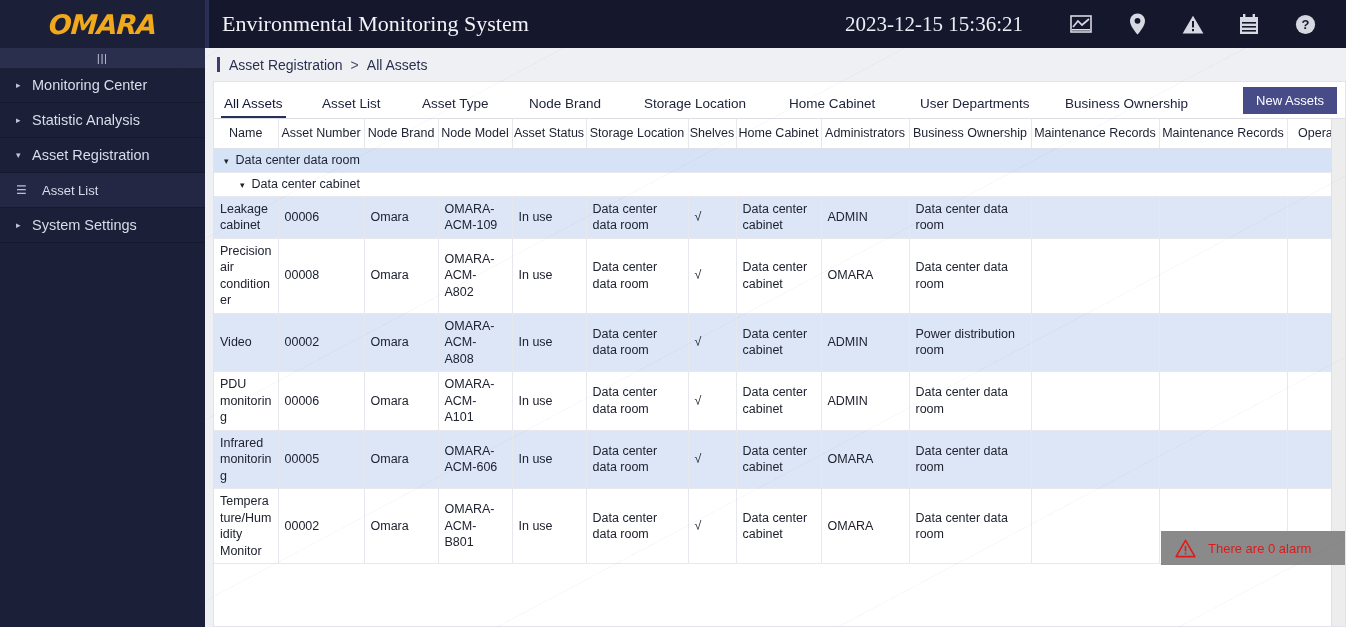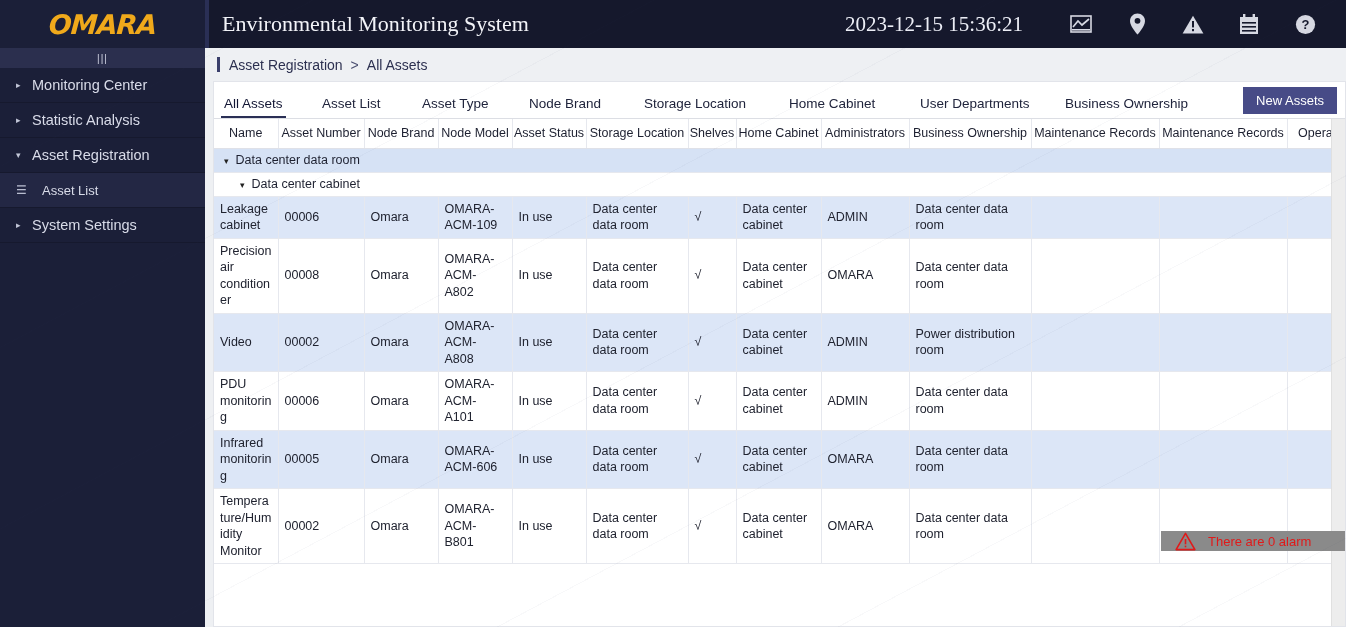--- a/index.html
+++ b/index.html
@@ -220,21 +220,21 @@
   }
   tr.group-row .tri { font-size: 9px; margin-right: 7px; color: #222; }
   tr.data-row.odd td { background: #dce6f7; }
   tr.data-row.even td { background: #ffffff; }
   td.c-left { text-align: left; }
 
   
   #alarm-toast {
     position: absolute;
     left: 947px; top: 412px;
-    width: 186px; height: 20px;
+    width: 186px; height: 34px;
     background: #8a8a8a;
     display: flex; align-items: center;
     padding-left: 14px;
     z-index: 30;
     cursor: pointer;
   }
   #alarm-toast .tri-icon { margin-right: 12px; line-height: 0; }
   #alarm-toast .txt {
     color: #e01a1a;
     font-size: 13px;

